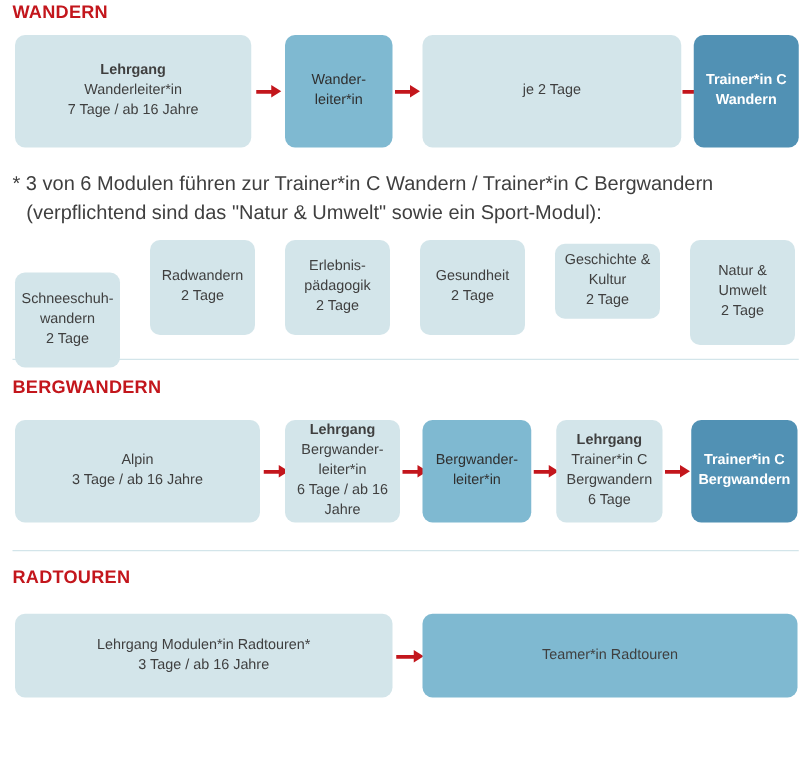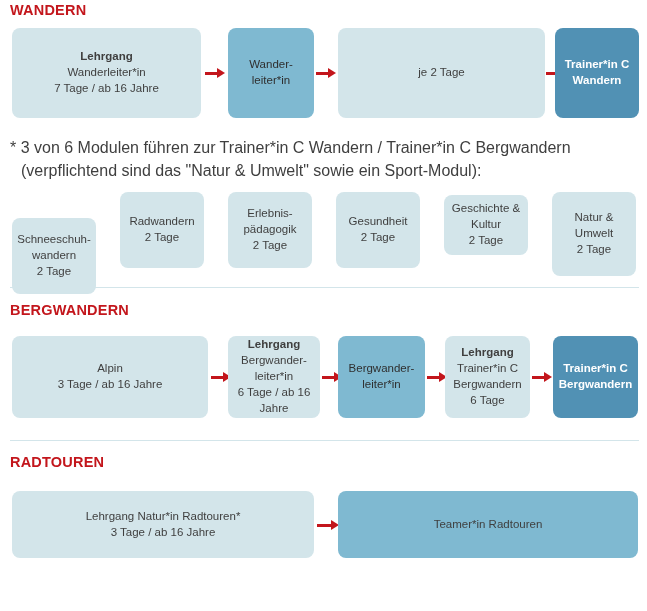--- a/index.html
+++ b/index.html
@@ -254,21 +254,21 @@
       <span class="ln">Trainer*in C</span>
       <span class="ln">Bergwandern</span>
     </span>
   </div>
 
   <div class="divider" style="top:440px;"></div>
   <div class="section-heading" style="top:454px;">RADTOUREN</div>
 
   <div class="box tone-light" style="left:12px; top:491px; width:302px; height:67px;">
     <span class="inner">
-      <span class="ln">Lehrgang Natur*in Radtouren*</span>
+      <span class="ln">Lehrgang Modulen*in Radtouren*</span>
       <span class="ln">3 Tage / ab 16 Jahre</span>
     </span>
   </div>
 
   <div class="arrow" style="left:317px; top:520px; width:22px;">
     <span class="shaft" style="width:15px;"></span>
       <span class="head" style="left:14px;"></span>
   </div>
 
   <div class="box tone-mid" style="left:338px; top:491px; width:300px; height:67px;text-align:center;">

